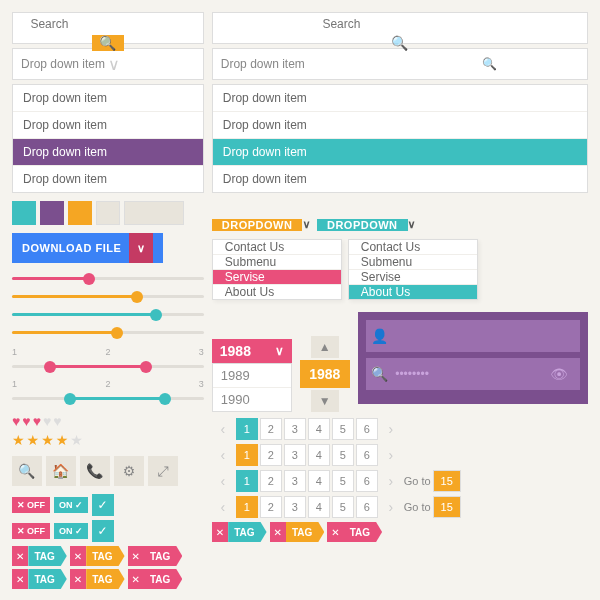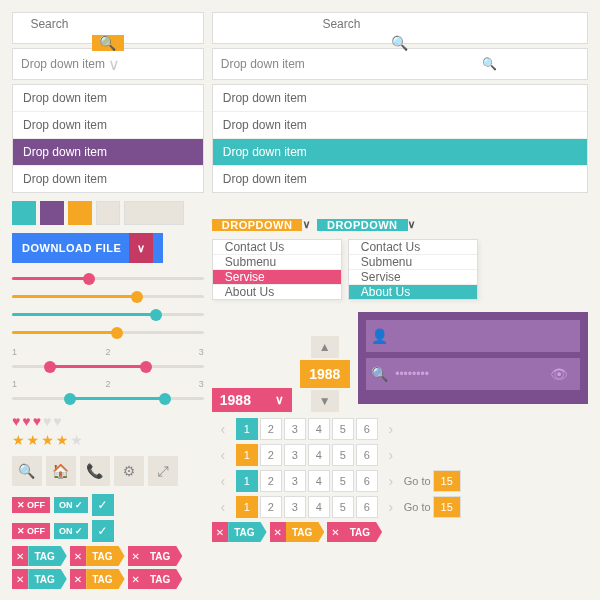--- a/index.html
+++ b/index.html
@@ -720,20 +720,24 @@
       </div>
     </div>
 
     <div style="display:flex; gap:8px; margin-bottom:6px; align-items:flex-end;">
 
       <div>
         <div class="year-current">
           <span>1988</span>
           <span class="yr-caret">∨</span>
         </div>
+        <div class="year-list">
+          <div class="yr-item">1989</div>
+          <div class="yr-item">1990</div>
+        </div>
       </div>
 
       <div class="year-spinner">
         <div class="yr-spin-btn">▲</div>
         <div class="yr-spin-val">1988</div>
         <div class="yr-spin-btn">▼</div>
       </div>
 
       <div class="login-box" style="flex:1;">
         <div class="login-input-row">

